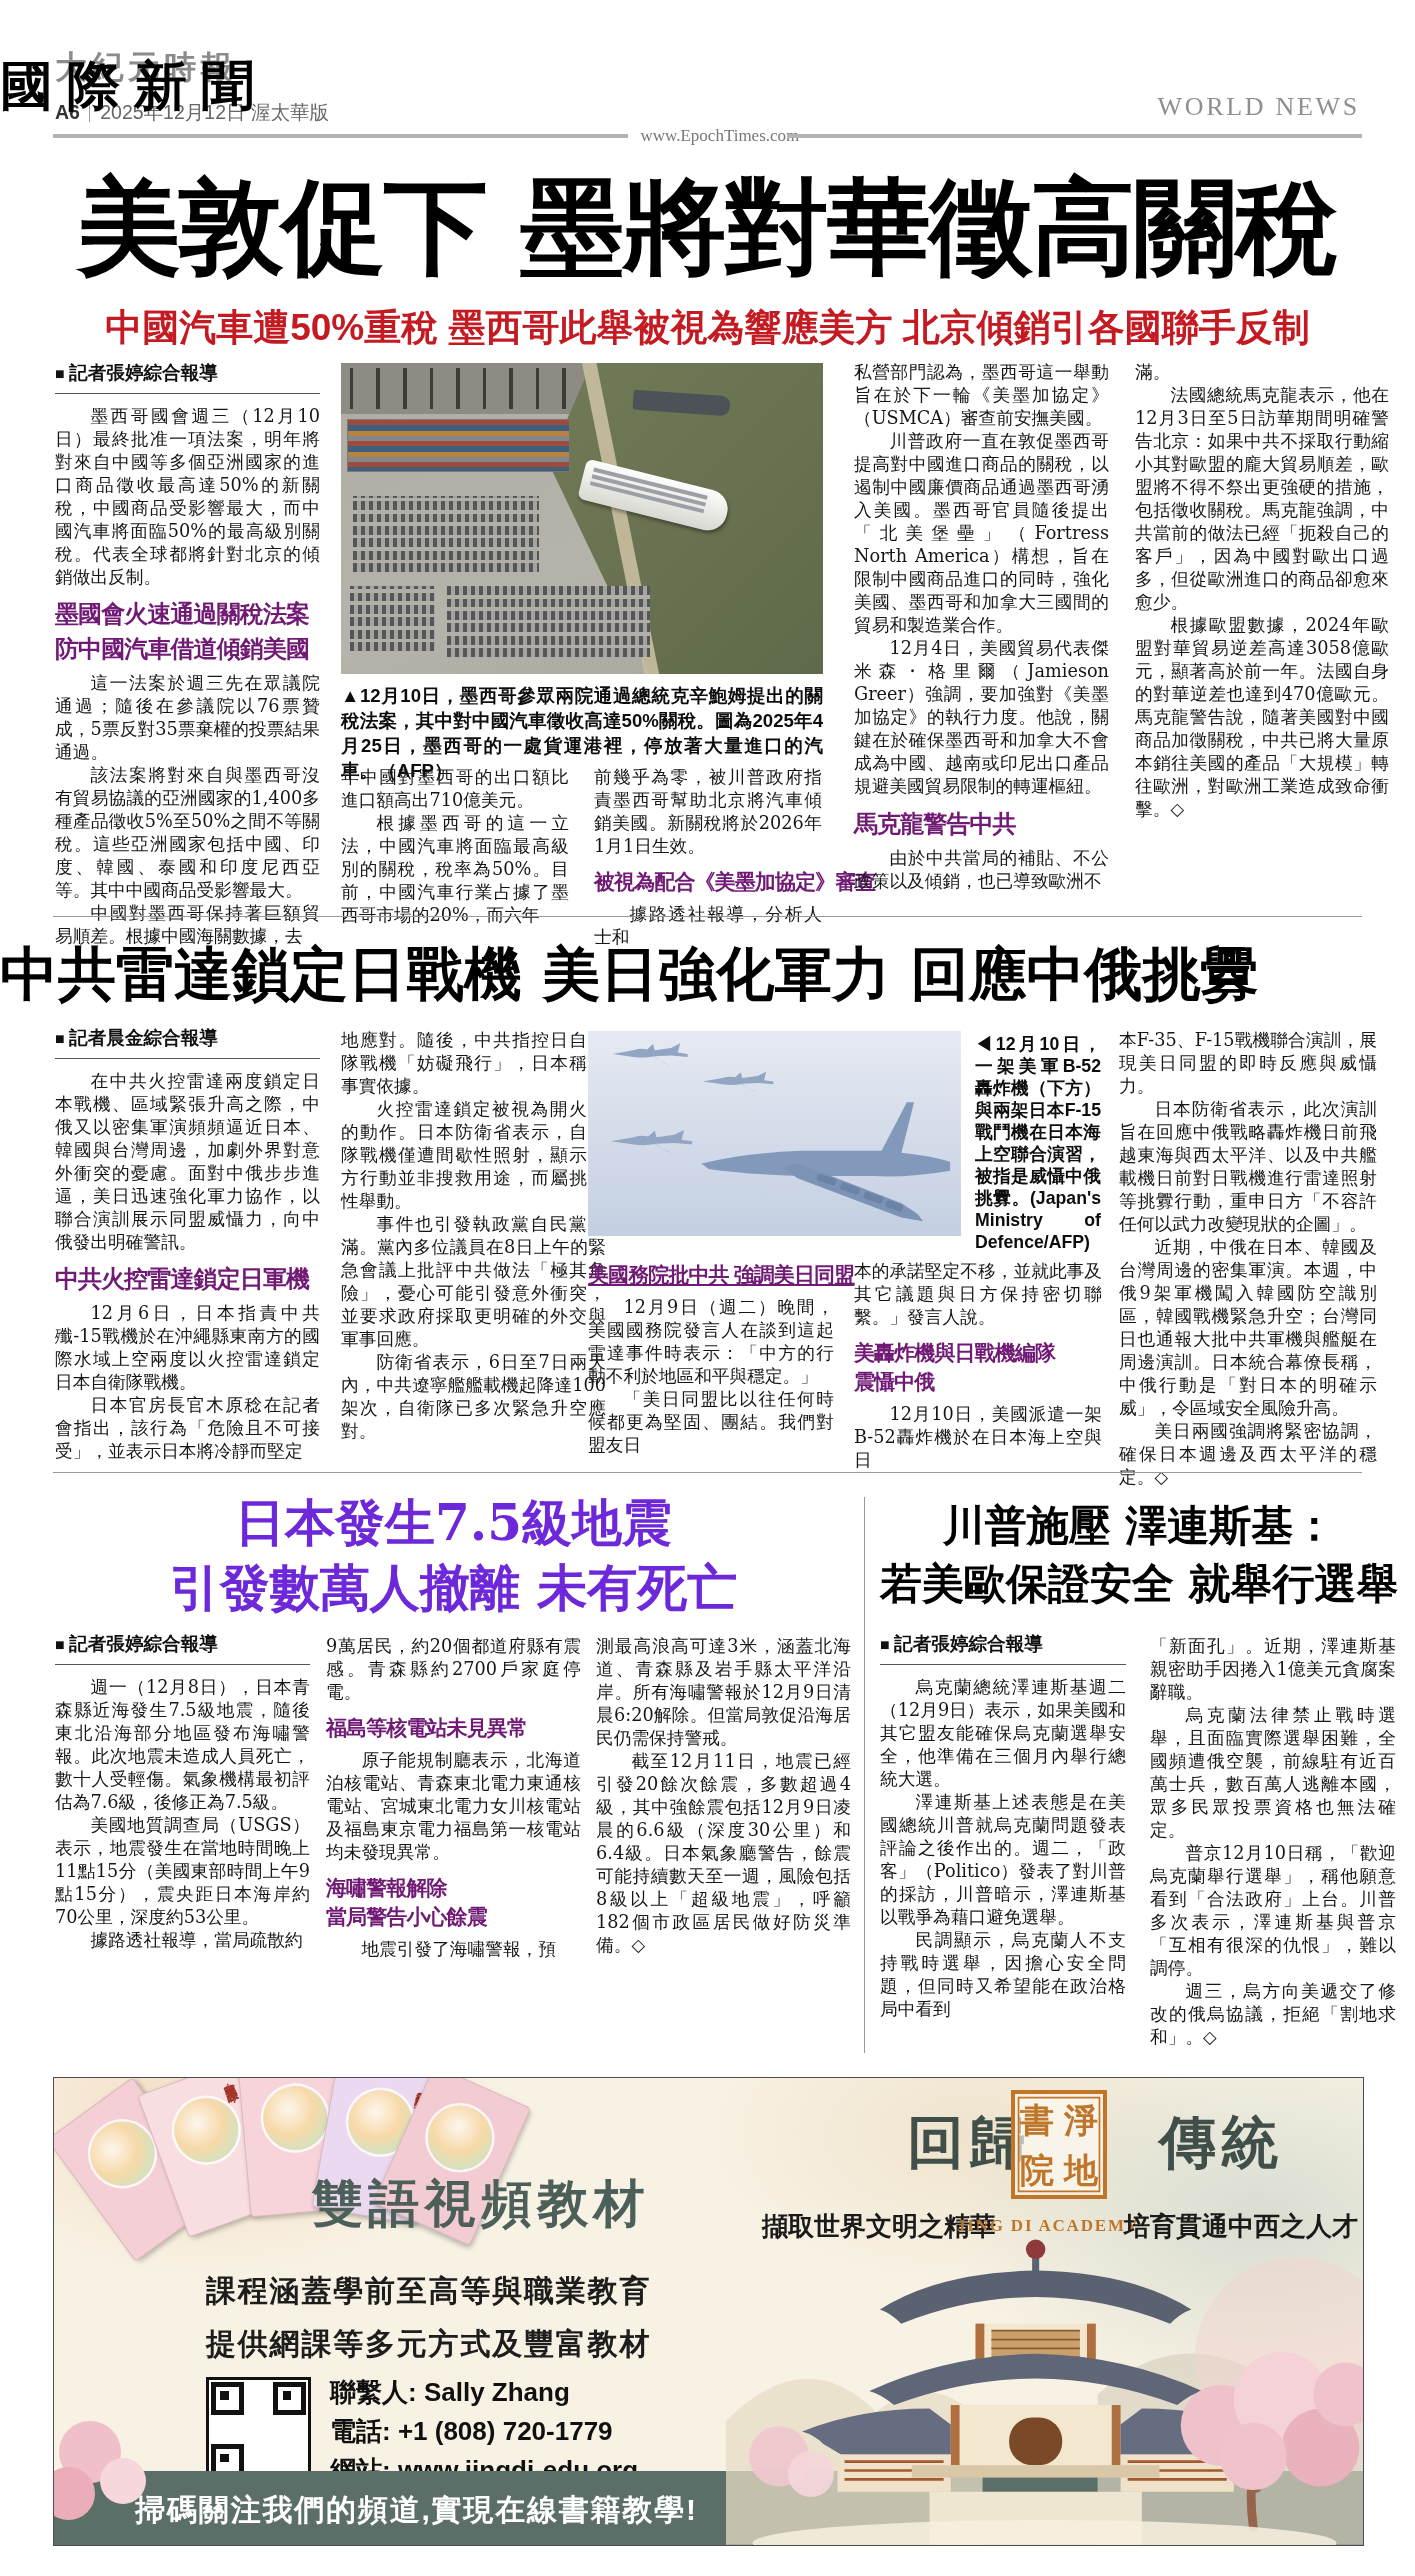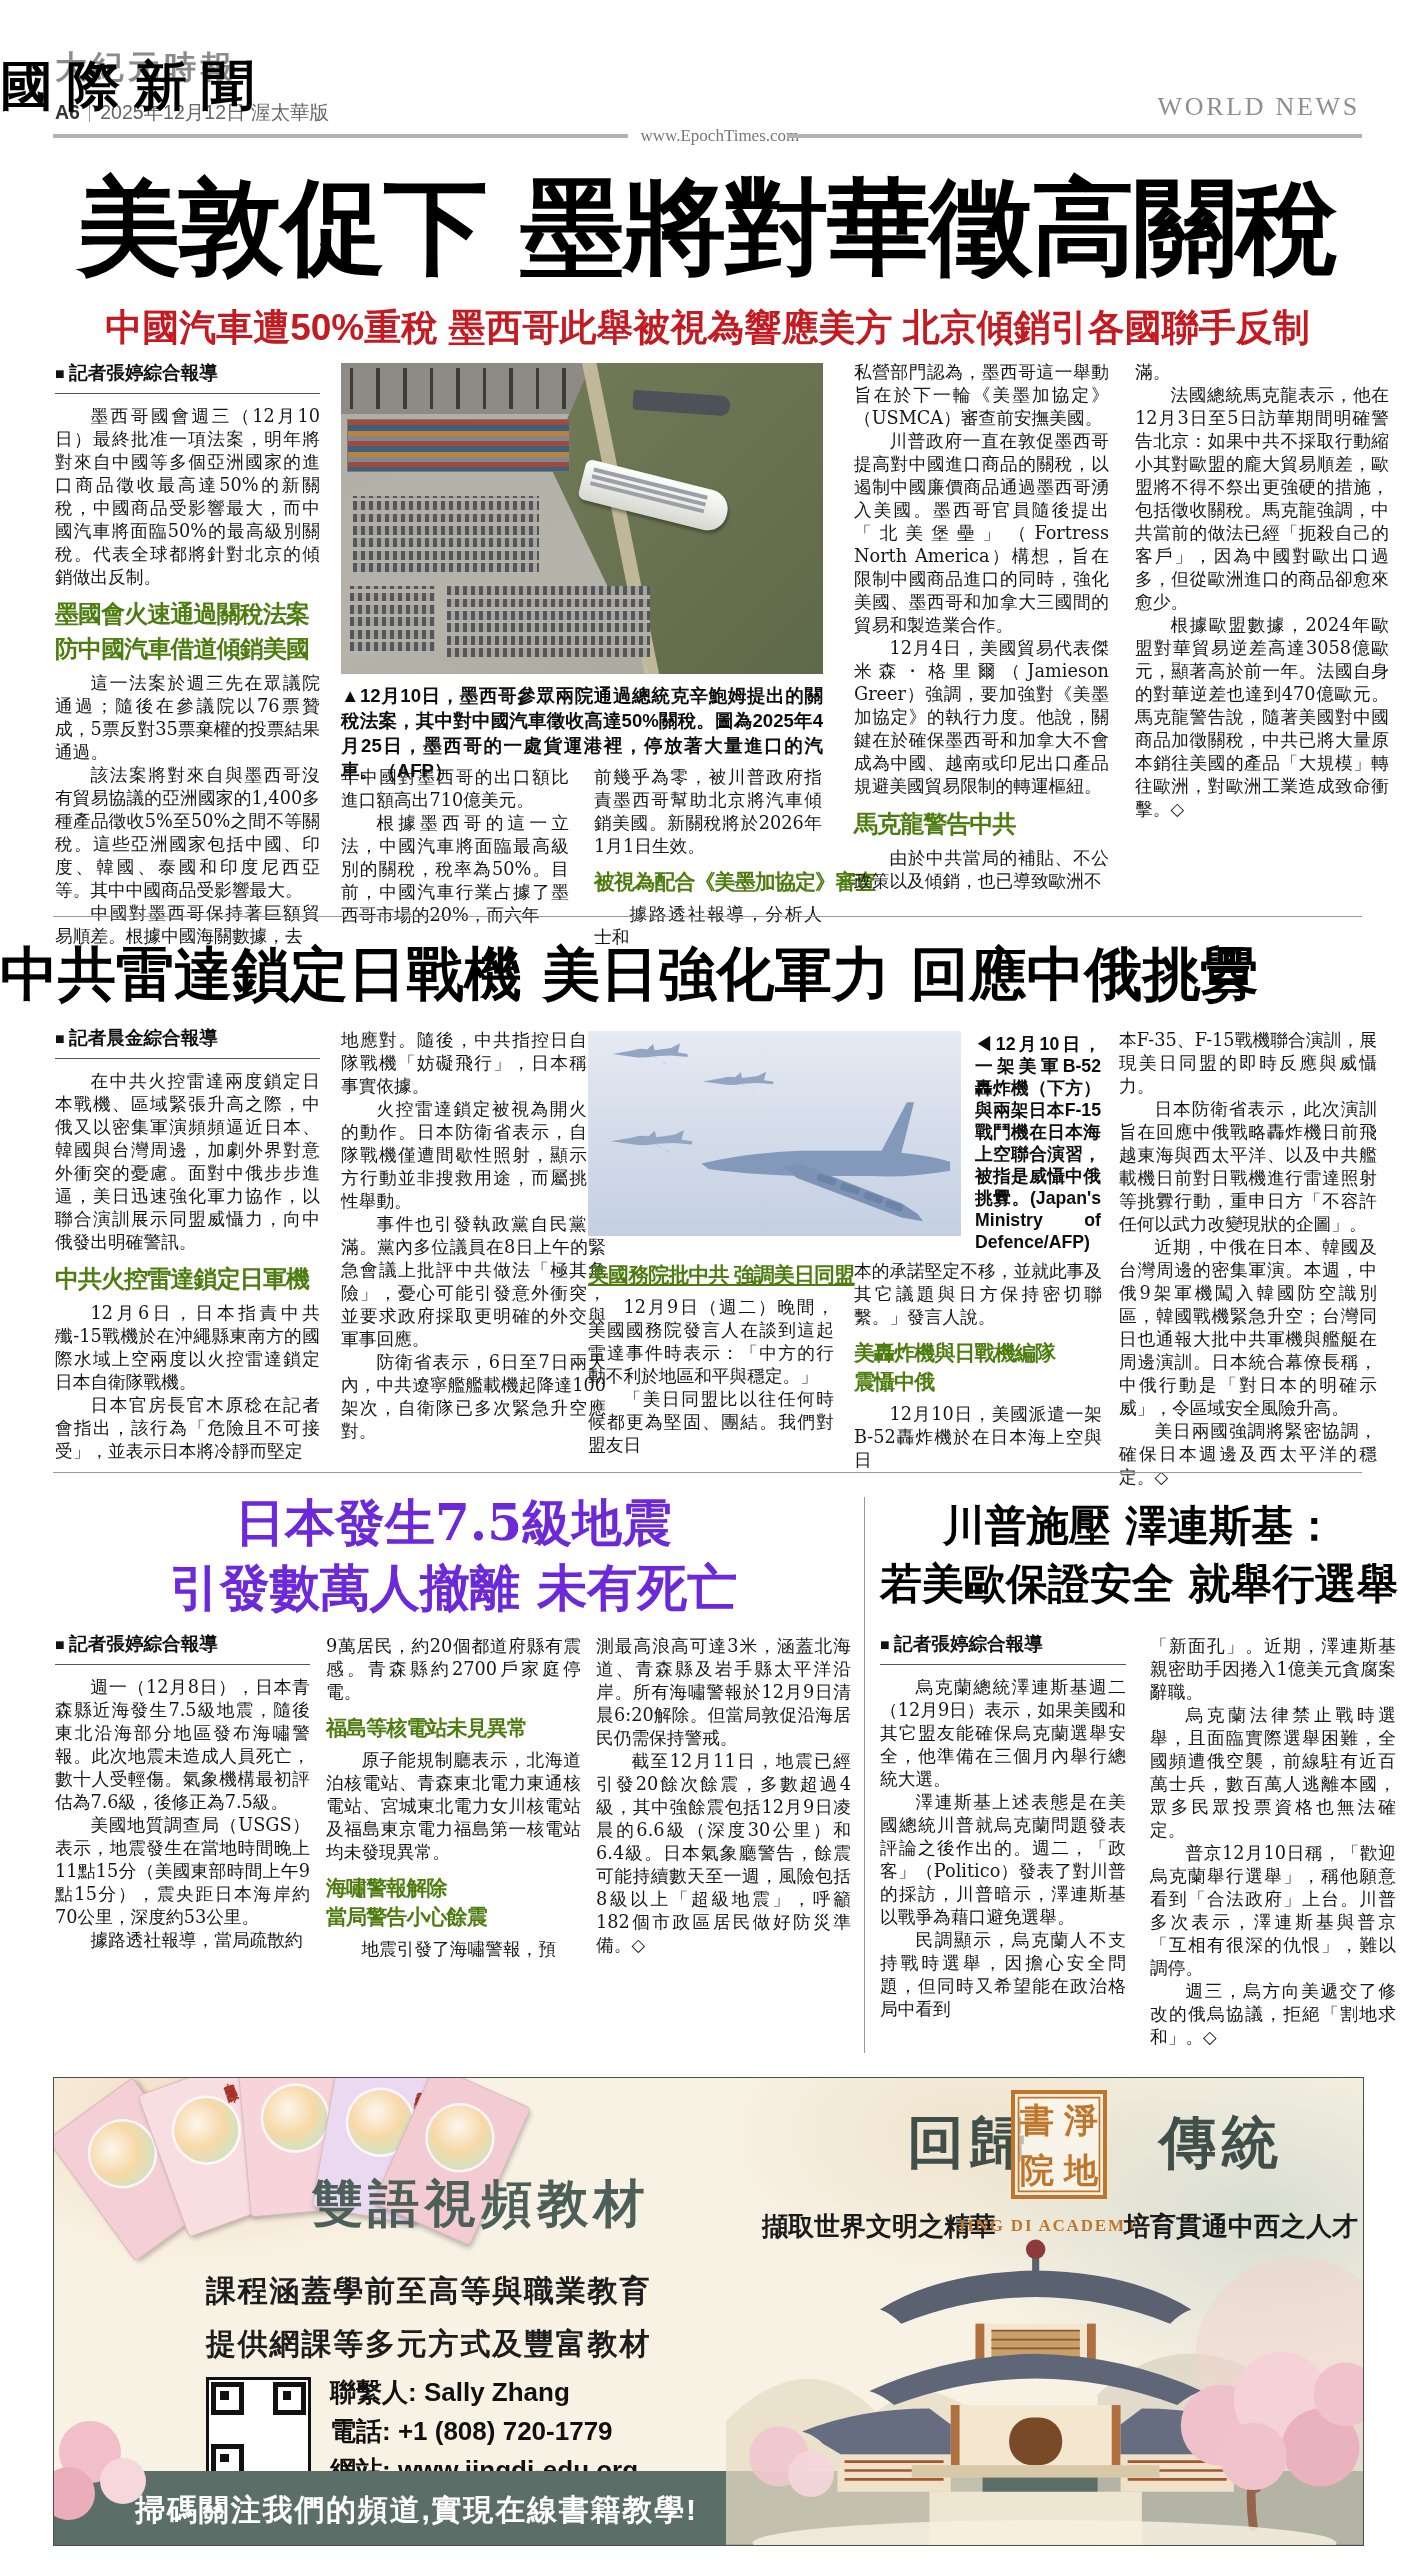--- a/index.html
+++ b/index.html
@@ -24,21 +24,21 @@
   .h3main{font-size:50px;font-weight:900;color:#6d28d9;text-align:center;white-space:nowrap;margin:0;line-height:65px;}
   .h4main{font-size:42px;font-weight:900;color:#000;text-align:center;white-space:nowrap;margin:0;line-height:58px;}
 
   
   .bt{font-size:17.7px;line-height:23px;text-align:justify;color:#161616;}
   .bt p{margin:0;text-indent:2em;}
   .bt p.ni{text-indent:0;}
   .byline{font-family:"Liberation Sans",sans-serif;font-weight:700;font-size:18.6px;color:#111;
           border-bottom:1.3px solid #555;padding-bottom:8px;margin-bottom:10.6px;text-align:left;text-indent:0;}
   .byline::before{content:"■ ";font-size:16px;}
-  .colsub{font-family:"Liberation Sans",sans-serif;font-weight:900;color:#4d7c0f;font-size:24px;line-height:33px;
+  .colsub{font-family:"Liberation Sans",sans-serif;font-weight:900;color:#701a75;font-size:24px;line-height:33px;
           margin:8.8px 0 7px 0;text-indent:0;text-align:left;white-space:nowrap;letter-spacing:-0.9px;}
   .colsub.sm{font-size:21px;line-height:29px;}
   .caption{font-family:"Liberation Sans",sans-serif;font-weight:700;font-size:18.6px;line-height:25px;color:#0d0d0d;text-align:justify;}
   .caption.side{line-height:22px;font-size:17.7px;}
   .divider{background:#9a9a9a;height:0.9px;}
   .vrule{background:#9a9a9a;width:0.9px;}
 
   
   .photo1{width:482px;height:311px;background:linear-gradient(160deg,#aFAca4 0%,#b6b3ab 60%,#a8a59d 100%);overflow:hidden;}
   .p1-top{position:absolute;left:0;top:0;width:100%;height:51px;background:#8e8b84;}

